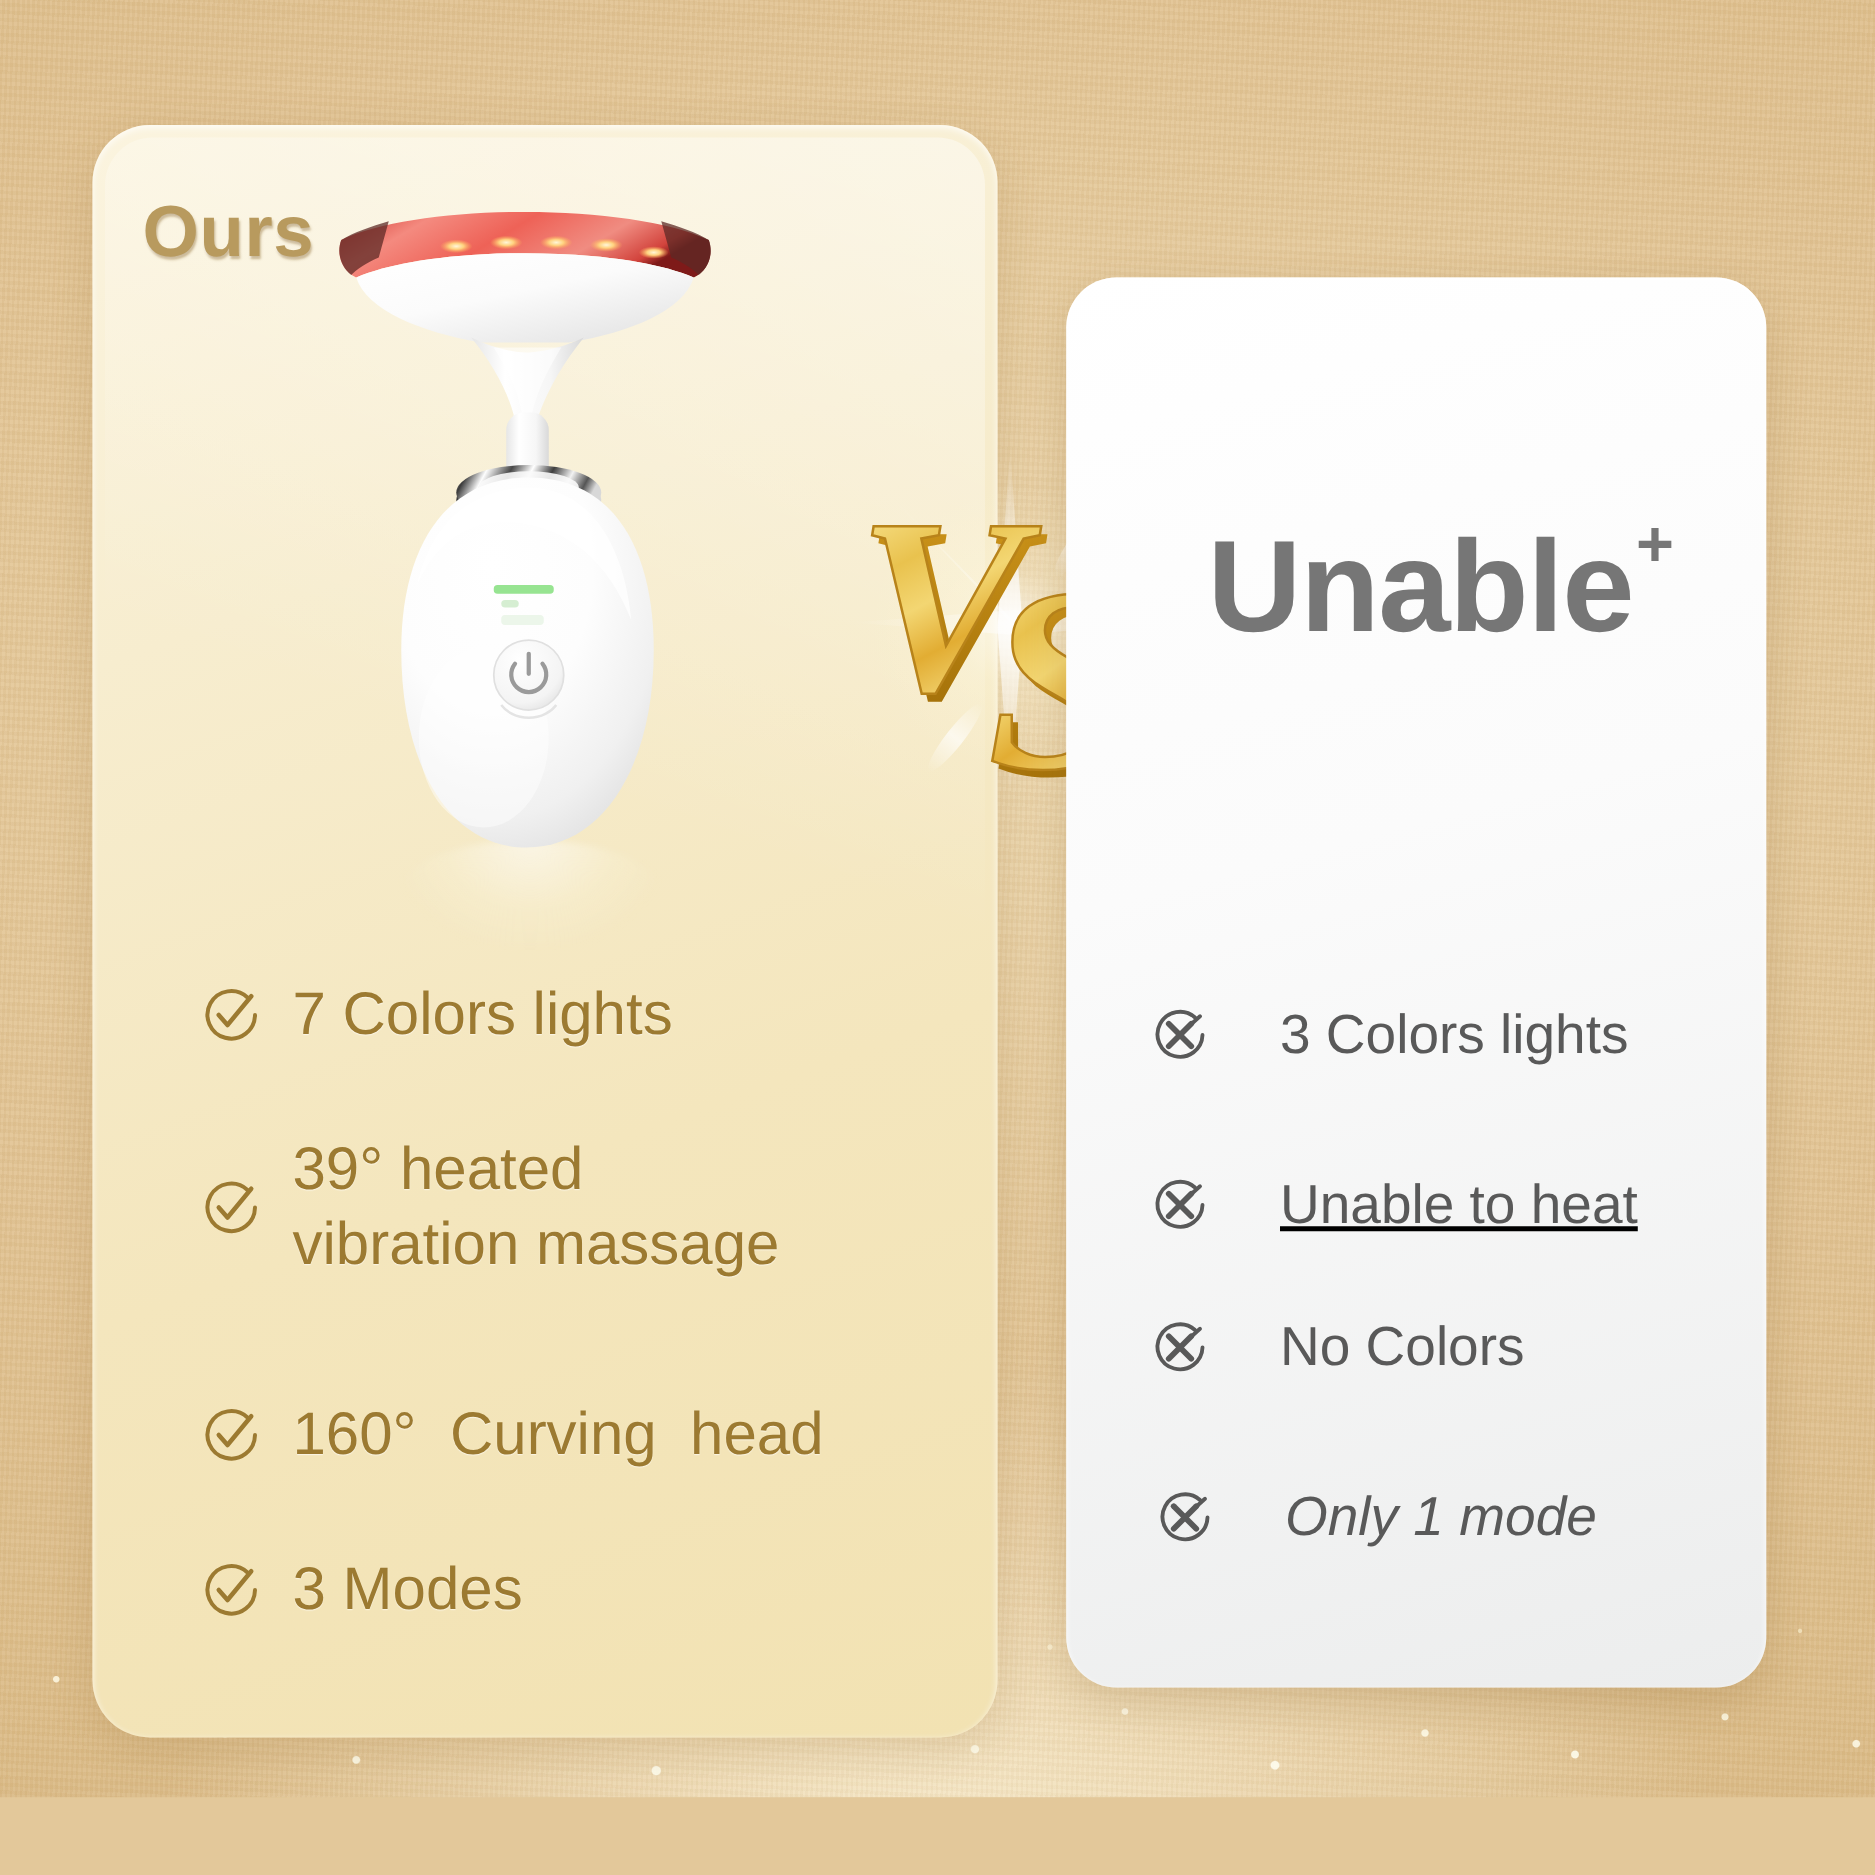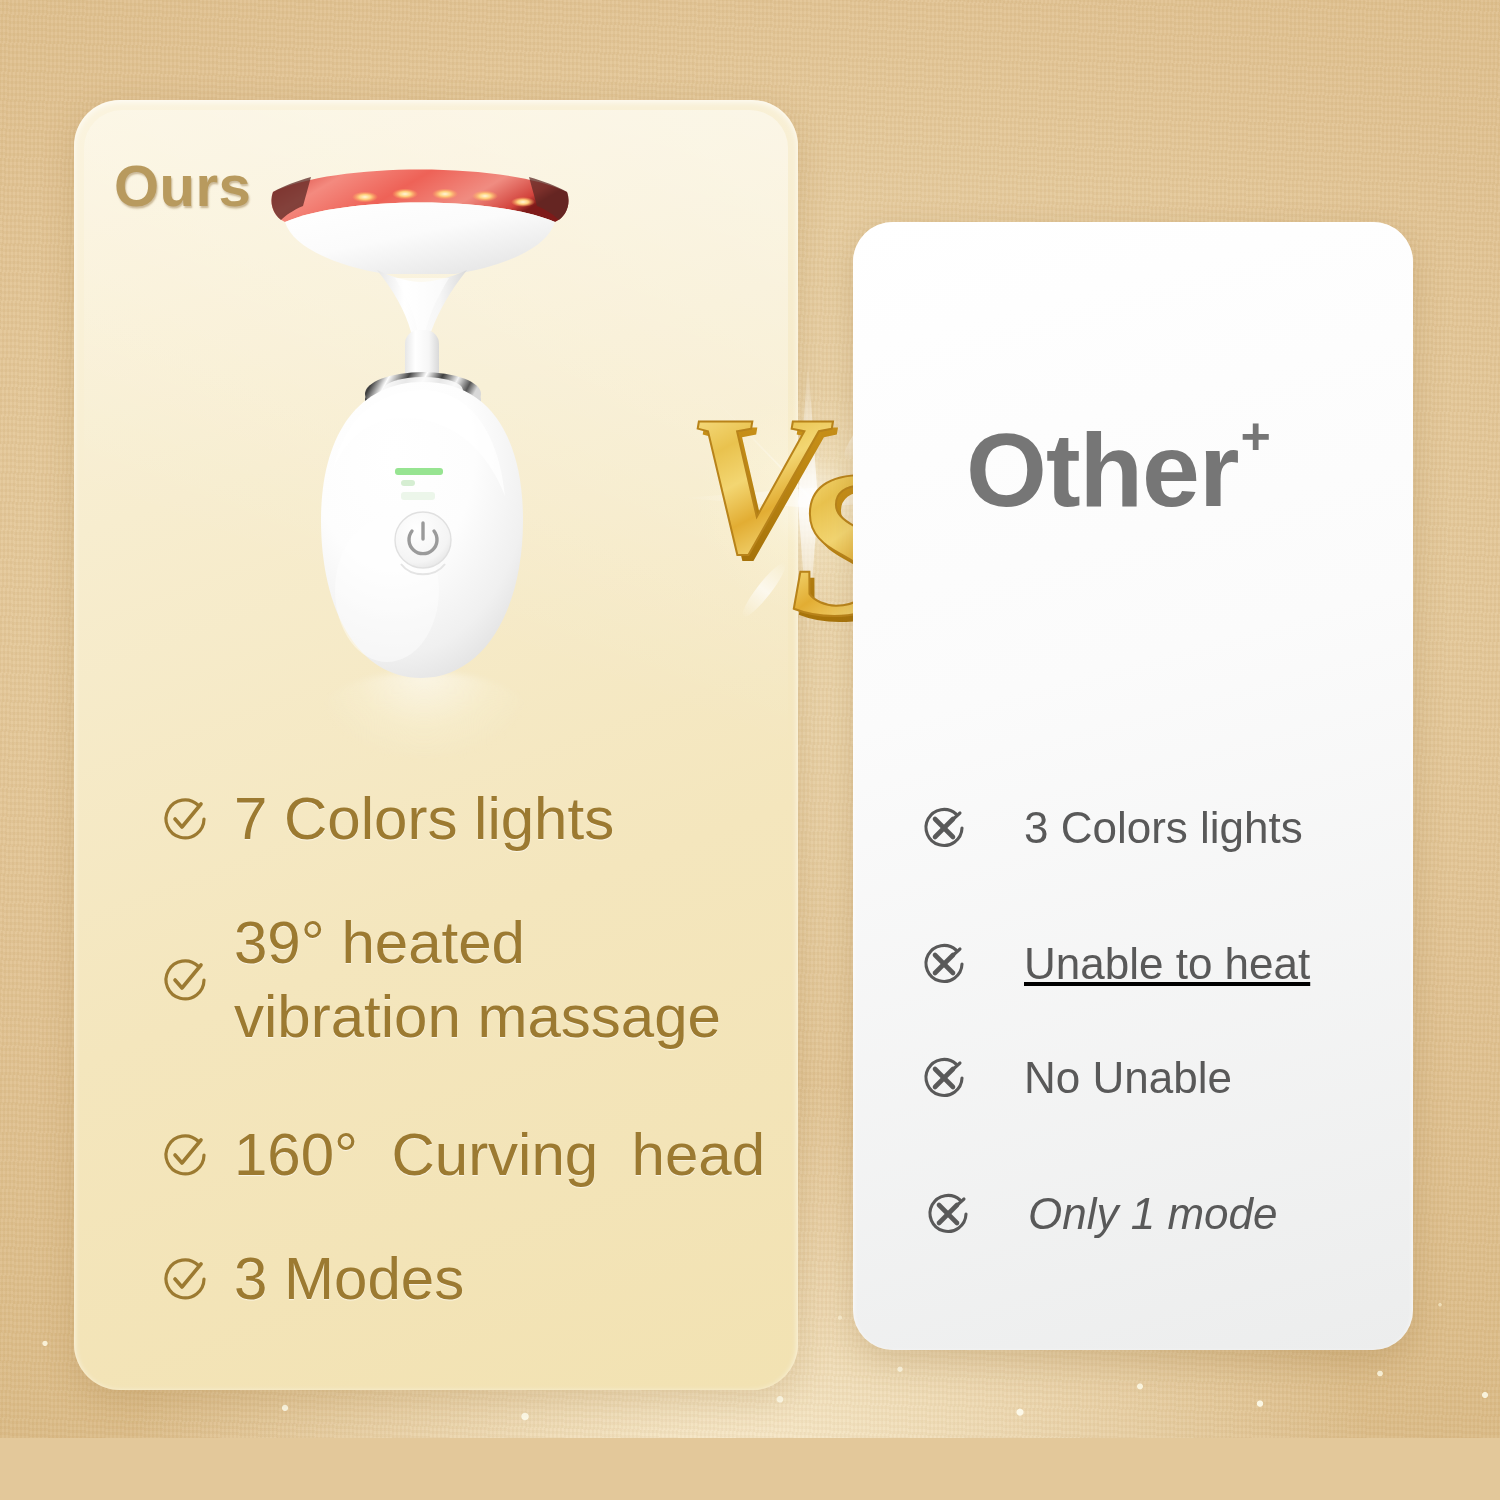--- a/index.html
+++ b/index.html
@@ -114,21 +114,21 @@
     font-size:52px;font-weight:bold;vertical-align:super;
     position:relative;top:-16px;left:2px;
   }
 
   
   .list-ours{position:absolute;left:160px;top:770px;width:620px;}
   .row-ours{display:flex;align-items:center;min-height:60px;}
   .row-ours .ico{width:74px;flex:0 0 74px;display:flex;align-items:center;}
   .row-ours .ico svg{width:50px;height:50px;display:block;}
   .row-ours .txt{
-    font-size:60px;color:#9c7a31;line-height:1.24;
+    font-size:48px;color:#9c7a31;line-height:1.24;
     text-shadow:0 1px 1px rgba(255,255,255,.65);
     white-space:pre;
   }
   .r1{position:absolute;left:0;top:12px;}
   .r2{position:absolute;left:0;top:136px;}
   .r3{position:absolute;left:0;top:348px;}
   .r4{position:absolute;left:0;top:472px;}
 
   .list-other{position:absolute;left:920px;top:800px;width:470px;}
   .row-other{display:flex;align-items:center;min-height:56px;gap:32px;}
@@ -352,21 +352,21 @@
           <text x="118" y="262" font-size="210" font-weight="bold" font-style="italic" fill="url(#goldEdge)" transform="translate(5,6)">S</text>
           <text x="118" y="262" font-size="210" font-weight="bold" font-style="italic" fill="url(#goldFill)" stroke="#b8831a" stroke-width="2">S</text>
         </g>
       </svg>
     </div>
   </div>
 
   <div class="panel-other"></div>
 
   <div class="other-label">
-    <span>Other</span><span class="plus">+</span>
+    <span>Unable</span><span class="plus">+</span>
   </div>
 
   <div class="list-other">
 
     <div class="row-other o1">
       <span class="ico">
         <svg viewBox="0 0 48 48" xmlns="http://www.w3.org/2000/svg">
           <path d="M36,10 A18,18 0 1,0 42,24" fill="none" stroke="#595959" stroke-width="3.1" stroke-linecap="round"></path>
           <line x1="15" y1="15" x2="33" y2="33" stroke="#595959" stroke-width="4.6" stroke-linecap="round"></line>
           <line x1="33" y1="15" x2="15" y2="33" stroke="#595959" stroke-width="4.6" stroke-linecap="round"></line>
@@ -390,21 +390,21 @@
 
     <div class="row-other o3">
       <span class="ico">
         <svg viewBox="0 0 48 48" xmlns="http://www.w3.org/2000/svg">
           <path d="M36,10 A18,18 0 1,0 42,24" fill="none" stroke="#595959" stroke-width="3.1" stroke-linecap="round"></path>
           <line x1="15" y1="15" x2="33" y2="33" stroke="#595959" stroke-width="4.6" stroke-linecap="round"></line>
           <line x1="33" y1="15" x2="15" y2="33" stroke="#595959" stroke-width="4.6" stroke-linecap="round"></line>
           <path d="M30,18 L40,9" fill="none" stroke="#595959" stroke-width="3.1" stroke-linecap="round"></path>
         </svg>
       </span>
-      <span class="txt">No Unable</span>
+      <span class="txt">No Colors</span>
     </div>
 
     <div class="row-other o4">
       <span class="ico">
         <svg viewBox="0 0 48 48" xmlns="http://www.w3.org/2000/svg">
           <path d="M36,10 A18,18 0 1,0 42,24" fill="none" stroke="#595959" stroke-width="3.1" stroke-linecap="round"></path>
           <line x1="15" y1="15" x2="33" y2="33" stroke="#595959" stroke-width="4.6" stroke-linecap="round"></line>
           <line x1="33" y1="15" x2="15" y2="33" stroke="#595959" stroke-width="4.6" stroke-linecap="round"></line>
           <path d="M30,18 L40,9" fill="none" stroke="#595959" stroke-width="3.1" stroke-linecap="round"></path>
         </svg>

